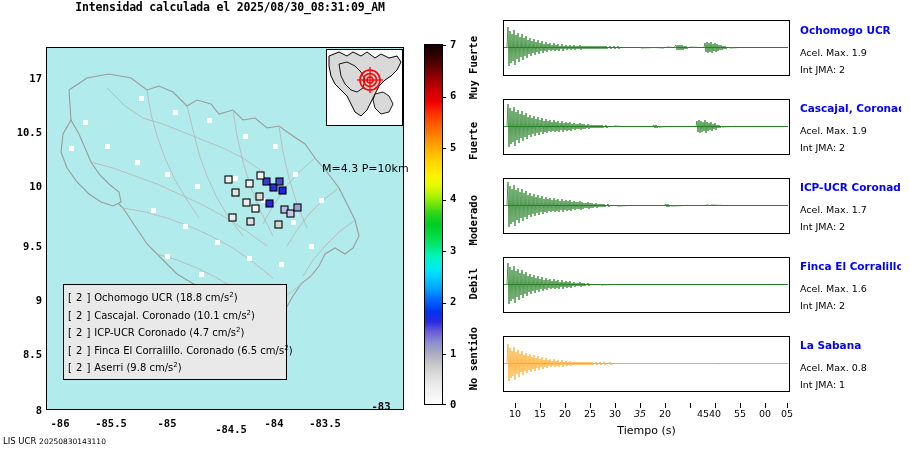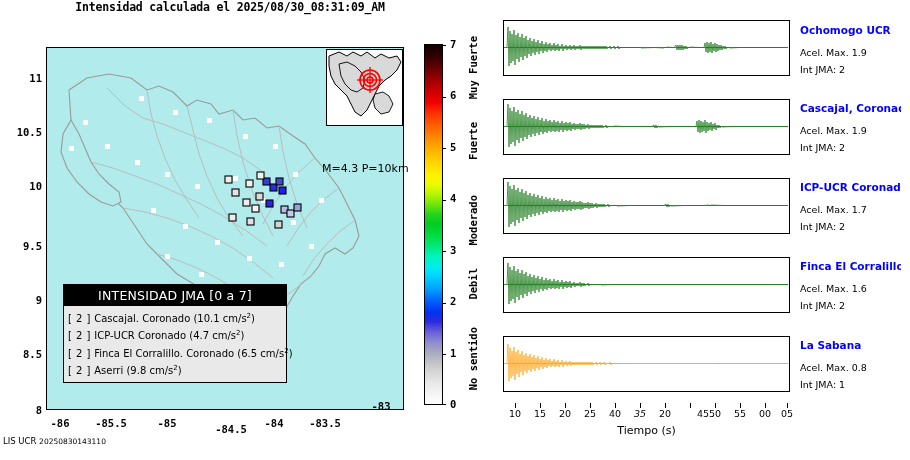--- a/index.html
+++ b/index.html
@@ -155,21 +155,21 @@
       <rect x="247" y="156" width="7" height="7" fill="#9aa0dd"></rect>
       <rect x="182" y="166" width="7" height="7" fill="#ececec"></rect>
       <rect x="200" y="170" width="7" height="7" fill="#e0e0e0"></rect>
       <rect x="228" y="173" width="7" height="7" fill="#d4d4d4"></rect>
       <rect x="210" y="124" width="7" height="7" fill="#f2f2f2"></rect>
       <rect x="178" y="128" width="7" height="7" fill="#efefef"></rect>
     </g>
   </svg>
 </div>
 
-<div class="abs ytick" style="left:0;top:72px;">11</div>
+<div class="abs ytick" style="left:0;top:72px;">17</div>
 <div class="abs ytick" style="left:0;top:126px;">10.5</div>
 <div class="abs ytick" style="left:0;top:180px;">10</div>
 <div class="abs ytick" style="left:0;top:240px;">9.5</div>
 <div class="abs ytick" style="left:0;top:294px;">9</div>
 <div class="abs ytick" style="left:0;top:348px;">8.5</div>
 <div class="abs ytick" style="left:0;top:404px;">8</div>
 
 <div class="abs xtick" style="left:37px;top:417px;">-86</div>
 <div class="abs xtick" style="left:88px;top:417px;">-85.5</div>
 <div class="abs xtick" style="left:144px;top:417px;">-85</div>
@@ -192,22 +192,26 @@
       <circle cx="43" cy="30" r="6.5" stroke-width="1.6"></circle>
       <circle cx="43" cy="30" r="3" stroke-width="1.6"></circle>
       <line x1="30" y1="30" x2="56" y2="30" stroke-width="1.3"></line>
       <line x1="43" y1="17" x2="43" y2="43" stroke-width="1.3"></line>
     </g>
   </svg>
 </div>
 <div class="abs" id="magtext">M=4.3 P=10km</div>
 
 <div class="abs" id="legend">
-  <div id="legend-title">INTENSIDAD JMA [0 a 7]</div>
   <div id="legend-list">
+    <div class="lrow">
+      <span class="br">[ 2 ]</span>
+      <span>Ochomogo UCR</span>
+      <span>(18.8 cm/s</span><sup>2</sup><span>)</span>
+    </div>
     <div class="lrow">
       <span class="br">[ 2 ]</span>
       <span>Cascajal. Coronado</span>
       <span>(10.1 cm/s</span><sup>2</sup><span>)</span>
     </div>
     <div class="lrow">
       <span class="br">[ 2 ]</span>
       <span>ICP-UCR Coronado</span>
       <span>(4.7 cm/s</span><sup>2</sup><span>)</span>
     </div>
@@ -396,29 +400,29 @@
 <div class="abs" id="xaxis-ticks">
   <span class="xwtick" style="left:12px;"></span>
     <span class="xwlab" style="left:12px;">10</span>
   <span class="xwtick" style="left:37px;"></span>
     <span class="xwlab" style="left:37px;">15</span>
   <span class="xwtick" style="left:62px;"></span>
     <span class="xwlab" style="left:62px;">20</span>
   <span class="xwtick" style="left:87px;"></span>
     <span class="xwlab" style="left:87px;">25</span>
   <span class="xwtick" style="left:112px;"></span>
-    <span class="xwlab" style="left:112px;">40</span>
+    <span class="xwlab" style="left:112px;">30</span>
   <span class="xwtick" style="left:137px;"></span>
     <span class="xwlab" style="left:137px;font-style:italic;">35</span>
   <span class="xwtick" style="left:162px;"></span>
     <span class="xwlab" style="left:162px;">20</span>
   <span class="xwtick" style="left:187px;"></span>
     <span class="xwlab" style="left:200px;">45</span>
   <span class="xwtick" style="left:212px;"></span>
-    <span class="xwlab" style="left:212px;">50</span>
+    <span class="xwlab" style="left:212px;">40</span>
   <span class="xwtick" style="left:237px;"></span>
     <span class="xwlab" style="left:237px;">55</span>
   <span class="xwtick" style="left:262px;"></span>
     <span class="xwlab" style="left:262px;">00</span>
   <span class="xwtick" style="left:284px;"></span>
     <span class="xwlab" style="left:284px;">05</span>
 </div>
 <div class="abs" id="xaxis-label">Tiempo (s)</div>
 
 <div class="clip-mask"></div>

